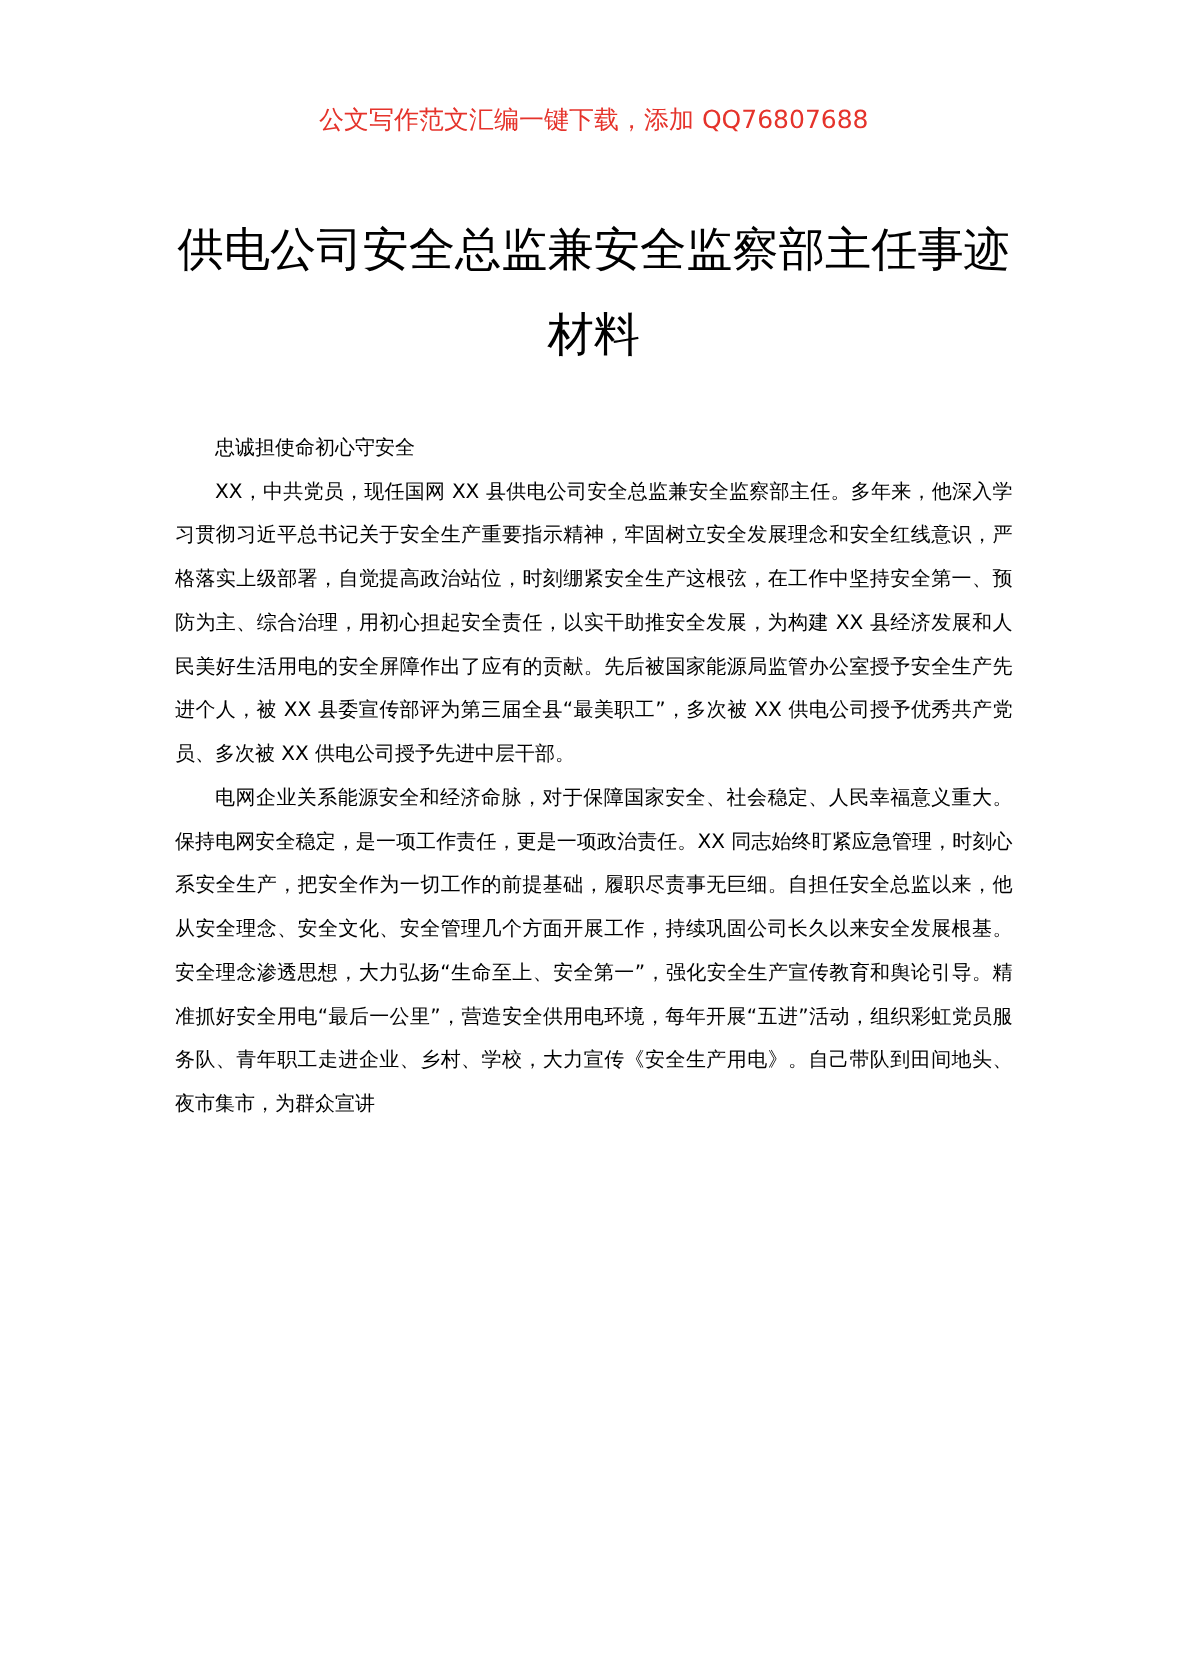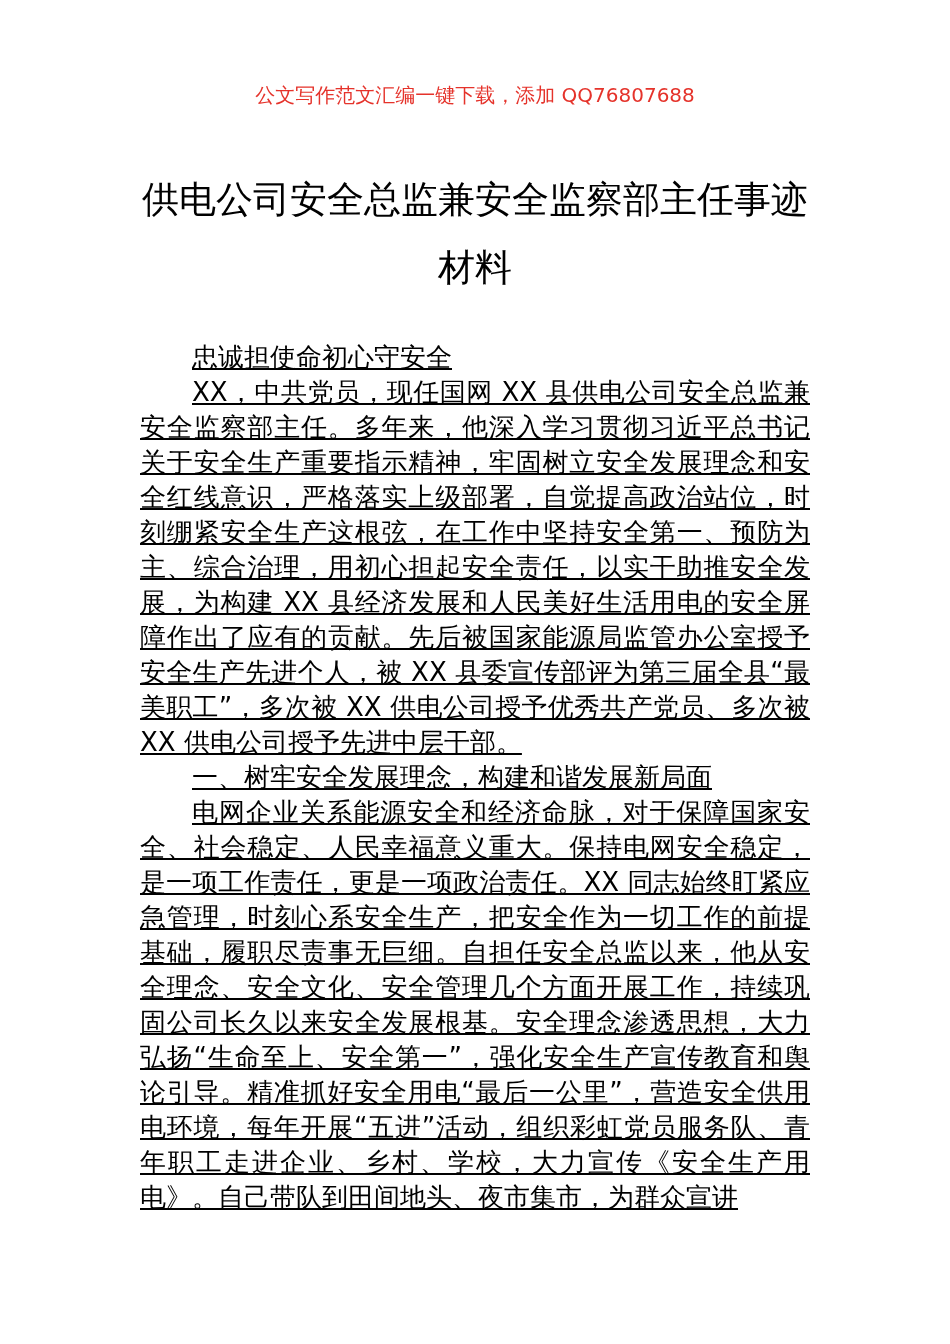--- a/index.html
+++ b/index.html
@@ -42,39 +42,37 @@
   }
   .doc-body {
     position: absolute;
     top: 340px;
     left: 140px;
     width: 670px;
   }
   .doc-body p {
     margin: 0;
     padding: 0;
-    font-size: 26px;
+    font-size: 16px;
     line-height: 35px;
     text-align: justify;
     text-justify: inter-ideograph;
     text-indent: 2em;
     word-break: break-all;
     overflow-wrap: break-word;
-    text-decoration: underline;
   }
 </style>
 </head>
 <body>
 
 <div class="page" style="background: rgb(255, 255, 255);">
 
   <div class="notice" style="color: rgb(229, 51, 43);">公文写作范文汇编一键下载，添加 QQ76807688</div>
 
   <h1 class="doc-title">供电公司安全总监兼安全监察部主任事迹材料</h1>
 
   <div class="doc-body" style="color: rgb(0, 0, 0);">
     <p>忠诚担使命初心守安全</p>
     <p>XX，中共党员，现任国网 XX 县供电公司安全总监兼安全监察部主任。多年来，他深入学习贯彻习近平总书记关于安全生产重要指示精神，牢固树立安全发展理念和安全红线意识，严格落实上级部署，自觉提高政治站位，时刻绷紧安全生产这根弦，在工作中坚持安全第一、预防为主、综合治理，用初心担起安全责任，以实干助推安全发展，为构建 XX 县经济发展和人民美好生活用电的安全屏障作出了应有的贡献。先后被国家能源局监管办公室授予安全生产先进个人，被 XX 县委宣传部评为第三届全县“最美职工”，多次被 XX 供电公司授予优秀共产党员、多次被 XX 供电公司授予先进中层干部。</p>
-    <p>一、树牢安全发展理念，构建和谐发展新局面</p>
     <p>电网企业关系能源安全和经济命脉，对于保障国家安全、社会稳定、人民幸福意义重大。保持电网安全稳定，是一项工作责任，更是一项政治责任。XX 同志始终盯紧应急管理，时刻心系安全生产，把安全作为一切工作的前提基础，履职尽责事无巨细。自担任安全总监以来，他从安全理念、安全文化、安全管理几个方面开展工作，持续巩固公司长久以来安全发展根基。安全理念渗透思想，大力弘扬“生命至上、安全第一”，强化安全生产宣传教育和舆论引导。精准抓好安全用电“最后一公里”，营造安全供用电环境，每年开展“五进”活动，组织彩虹党员服务队、青年职工走进企业、乡村、学校，大力宣传《安全生产用电》。自己带队到田间地头、夜市集市，为群众宣讲</p>
   </div>
 
 </div>
 
 </body></html>

